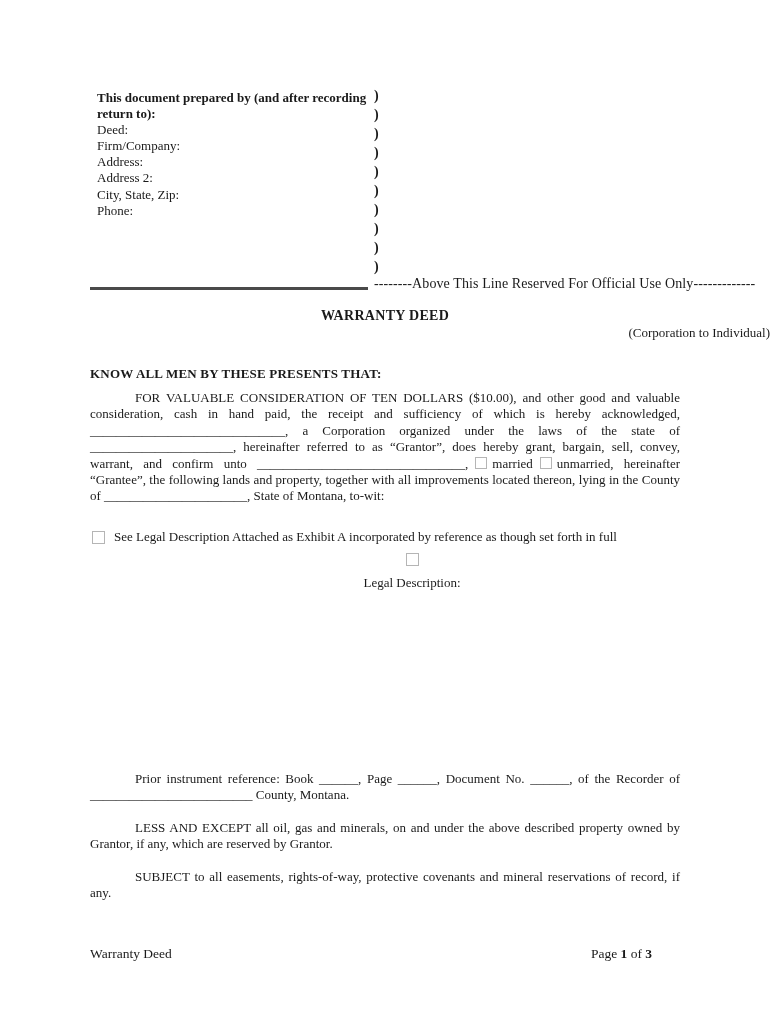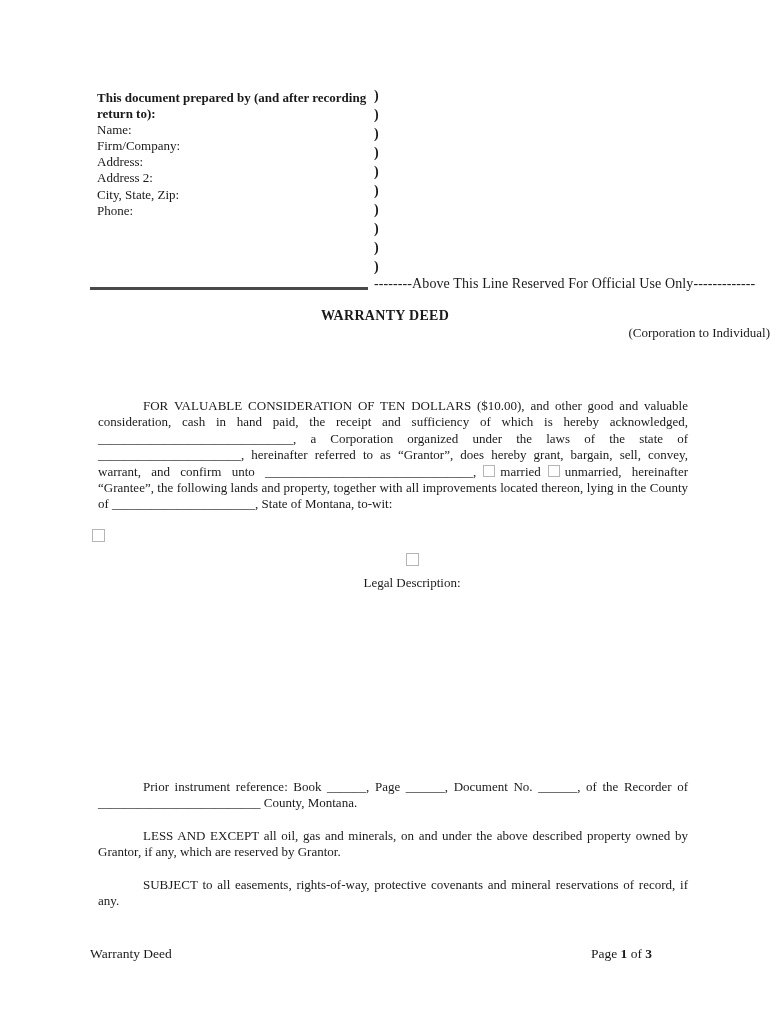--- a/index.html
+++ b/index.html
@@ -51,21 +51,21 @@
   .doc-subtitle{
     left:0;top:325px;width:770px;text-align:right;
     font-size:13px;
   }
   .presents-heading{
     left:90px;top:366px;width:590px;
     font-size:13px;font-weight:bold;letter-spacing:0.2px;
   }
   
   .para{
-    left:90px;width:590px;margin:8px;
+    left:90px;width:590px;margin:0;
     font-size:13px;line-height:16.4px;
     text-align:justify;text-indent:45px;
   }
   .consideration{top:390px;}
   .prior{top:771px;}
   .less{top:820px;}
   .subject{top:869px;}
   
   .cb{
     display:inline-block;width:12px;height:12px;
@@ -95,21 +95,21 @@
 </head>
 <body>
 
 <div class="page">
 
   <div class="abs prepared-left">
     <div class="prepared-heading">
       <span>This document prepared by (and after recording</span><br>
       <span>return to):</span>
     </div>
-    <div>Name:</div>
+    <div>Deed:</div>
     <div>Firm/Company:</div>
     <div>Address:</div>
     <div>Address 2:</div>
     <div>City, State, Zip:</div>
     <div>Phone:</div>
   </div>
 
   <div class="abs paren-col">
     <span>)</span>
     <span>)</span>
@@ -122,25 +122,27 @@
     <span>)</span>
     <span>)</span>
   </div>
 
   <div class="abs rule"></div>
   <div class="abs reserved">--------Above This Line Reserved For Official Use Only-------------</div>
 
   <div class="abs doc-title">WARRANTY DEED</div>
   <div class="abs doc-subtitle">(Corporation to Individual)</div>
 
+  <div class="abs presents-heading">KNOW ALL MEN BY THESE PRESENTS THAT:</div>
 
   <p class="abs para consideration"><span>FOR VALUABLE CONSIDERATION OF TEN DOLLARS ($10.00), and other good and valuable consideration, cash in hand paid, the receipt and sufficiency of which is hereby acknowledged, ______________________________, a Corporation organized under the laws of the state of ______________________, hereinafter referred to as “Grantor”, does hereby grant, bargain, sell, convey, warrant, and confirm unto ________________________________,</span><span class="cb inline"></span><span>married</span><span class="cb inline"></span><span>unmarried, hereinafter “Grantee”, the following lands and property, together with all improvements located thereon, lying in the County of ______________________, State of Montana, to-wit:</span></p>
 
   <div class="abs cbrow cbrow1">
     <span class="cb"></span>
+    <span>See Legal Description Attached as Exhibit A incorporated by reference as though set forth in full</span>
   </div>
   <div class="abs cbrow cbrow2">
     <span class="cb"></span>
     <span>Legal Description:</span>
   </div>
 
   <p class="abs para prior">Prior instrument reference: Book ______, Page ______, Document No. ______, of the Recorder of _________________________ County, Montana.</p>
   <p class="abs para less">LESS AND EXCEPT all oil, gas and minerals, on and under the above described property owned by Grantor, if any, which are reserved by Grantor.</p>
   <p class="abs para subject">SUBJECT to all easements, rights-of-way, protective covenants and mineral reservations of record, if any.</p>
 

